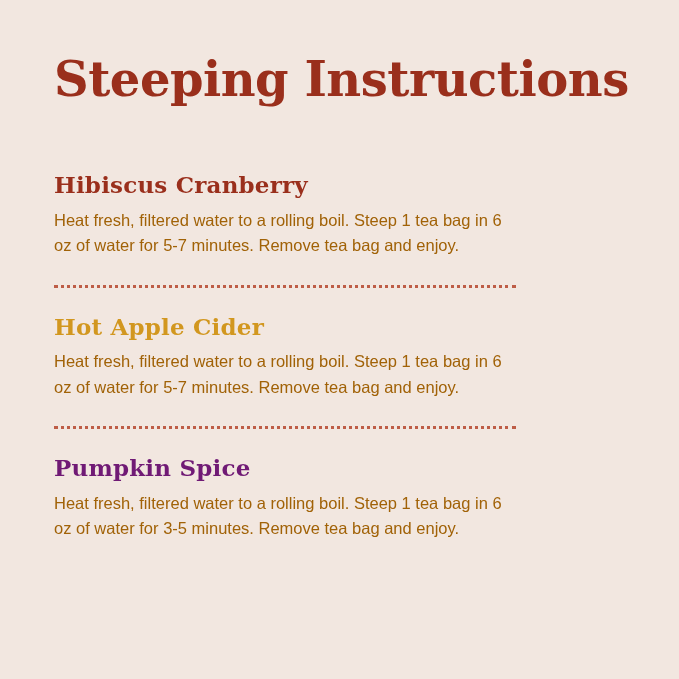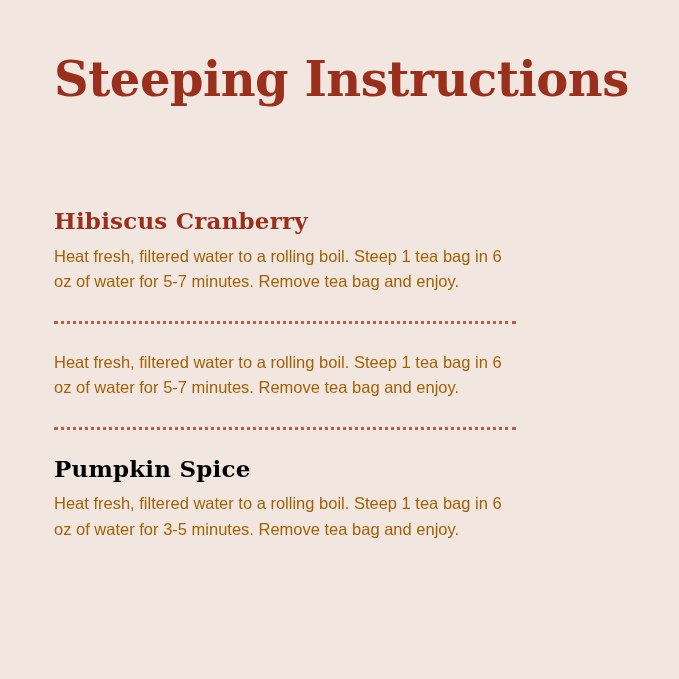--- a/index.html
+++ b/index.html
@@ -26,21 +26,21 @@
     font-weight: bold;
     font-size: 48px;
     line-height: 1.05;
     color: #9a2f1c;
     letter-spacing: -0.5px;
     margin: 0;
     padding-top: 4px;
     white-space: nowrap;
   }
   .sections {
-    margin-top: 104px;
+    margin-top: 68px;
   }
   .section {
     margin-bottom: 0;
   }
   .section-title {
     font-family: "DejaVu Serif", serif;
     font-weight: bold;
     font-size: 23px;
     line-height: 1.1;
     margin: 0 0 10px 0;
@@ -71,24 +71,25 @@
   <div class="sections">
 
     <div class="section">
       <h2 class="section-title" id="t0" style="color: rgb(154, 47, 28);">Hibiscus Cranberry</h2>
       <p class="section-body">Heat fresh, filtered water to a rolling boil. Steep 1 tea bag in 6 oz of water for 5-7 minutes. Remove tea bag and enjoy.</p>
     </div>
 
     <div class="divider" id="d0" style="border-top-color: rgb(181, 69, 44);"></div>
 
     <div class="section">
+      <h2 class="section-title" id="t1" style="color: rgb(210, 151, 31);">Hot Apple Cider</h2>
       <p class="section-body">Heat fresh, filtered water to a rolling boil. Steep 1 tea bag in 6 oz of water for 5-7 minutes. Remove tea bag and enjoy.</p>
     </div>
 
     <div class="divider" id="d1" style="border-top-color: rgb(181, 69, 44);"></div>
 
     <div class="section">
-      <h2 class="section-title" id="t2" style="color: #000000;">Pumpkin Spice</h2>
+      <h2 class="section-title" id="t2" style="color: #701a75;">Pumpkin Spice</h2>
       <p class="section-body">Heat fresh, filtered water to a rolling boil. Steep 1 tea bag in 6 oz of water for 3-5 minutes. Remove tea bag and enjoy.</p>
     </div>
 
   </div>
 </div>
 
 </body></html>

